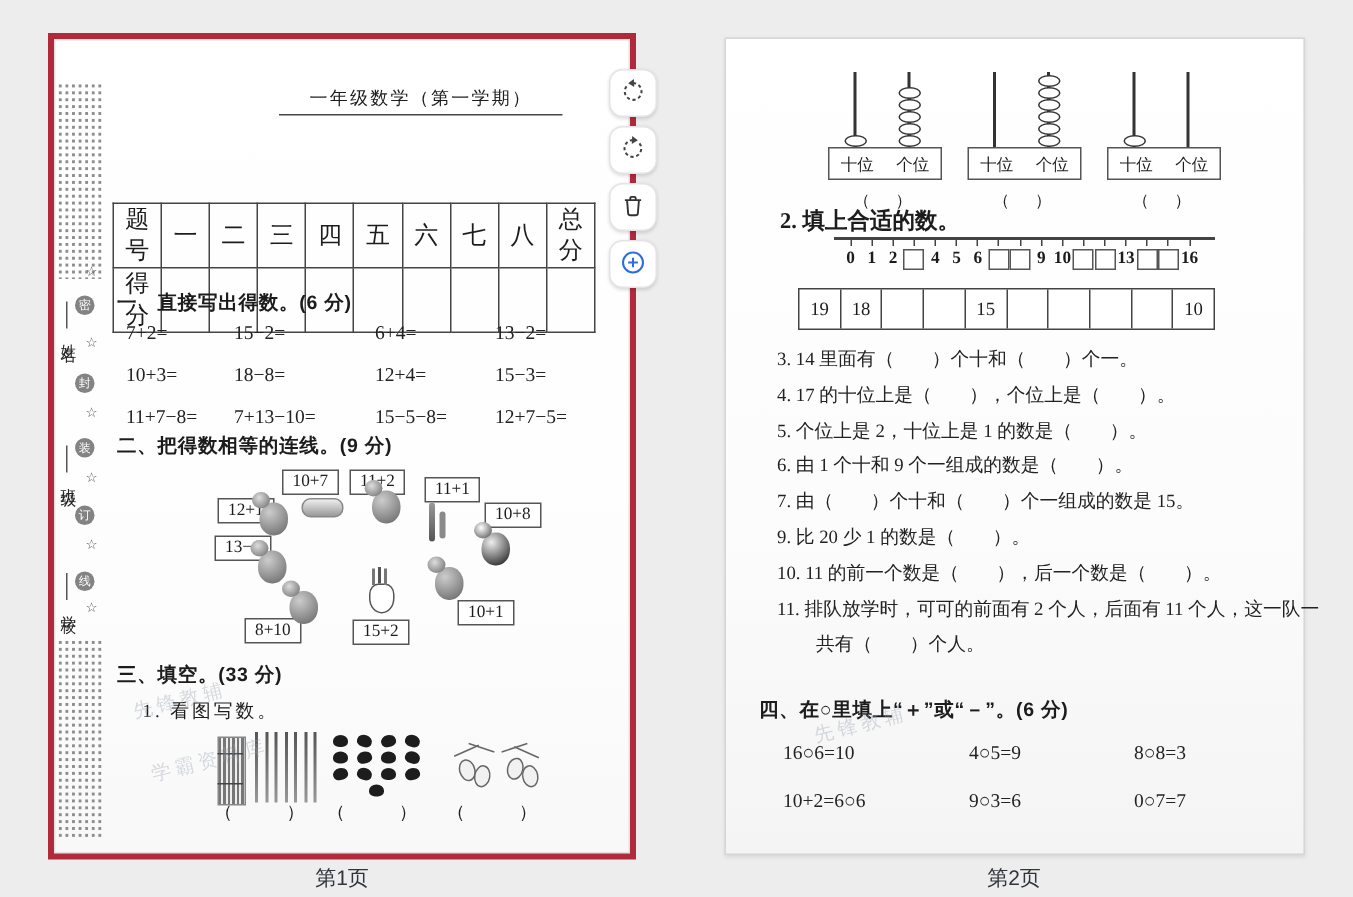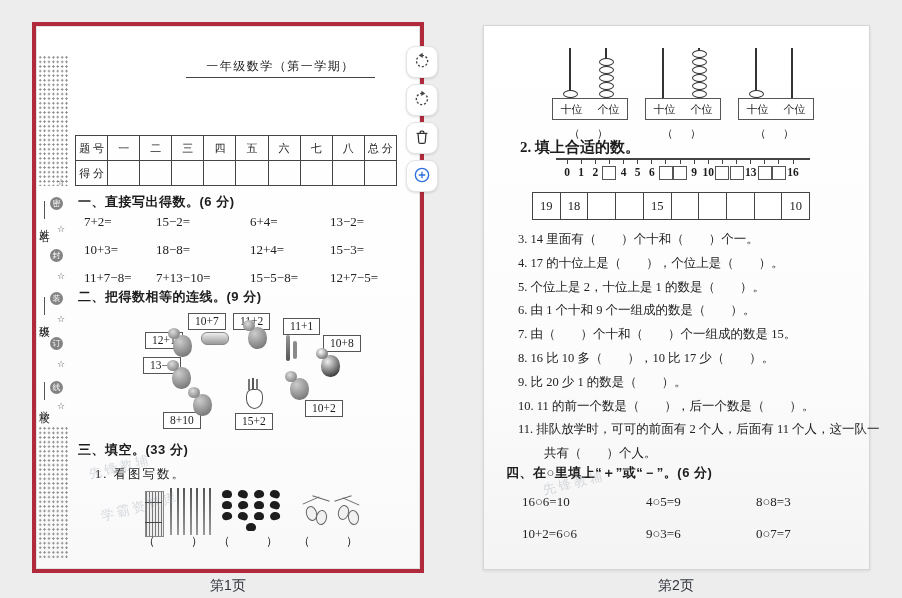--- a/index.html
+++ b/index.html
@@ -25,21 +25,21 @@
   
   .p1-header{position:absolute;left:105px;right:0;top:30px;text-align:center;}
   .course{display:inline-block;font-size:12px;letter-spacing:1.5px;border-bottom:1px solid #444;
     padding:0 20px 2px;}
   .paper-title{font-size:17px;font-weight:bold;letter-spacing:2px;margin-top:6px;
     font-family:"Liberation Sans",sans-serif;}
   .meta{font-size:11px;margin-top:8px;letter-spacing:.5px;}
   .meta span{margin:0 14px;}
   
   .score-table{position:absolute;left:39px;top:109px;width:322px;border-collapse:collapse;
-    table-layout:fixed;font-size:11px;}
+    table-layout:fixed;font-size:16px;}
   .score-table td{border:1px solid #444;height:24px;text-align:center;padding:0;}
   
   .sec-title{position:absolute;font-family:"Liberation Sans",sans-serif;font-weight:bold;
     font-size:13px;letter-spacing:.5px;}
   .s1-grid{position:absolute;left:48px;top:188px;display:grid;
     grid-template-columns:72px 94px 80px 79px;row-gap:12px;font-size:13px;}
   
   .connect{position:absolute;left:0;top:278px;width:384px;height:132px;}
   .ans-box{position:absolute;border:1px solid #555;background:#fff;font-size:11.5px;
     padding:1px 6px;line-height:13px;}
@@ -209,21 +209,21 @@
       <div class="sec-title" style="left:42px;top:262px">二、把得数相等的连线。(9 分)</div>
       <div class="connect">
           <div class="ans-box" style="left: 109px; top: 28px;">12+1</div>
           <div class="ans-box" style="left: 152px; top: 9px;">10+7</div>
           <div class="ans-box" style="left: 197px; top: 9px;">11+2</div>
           <div class="ans-box" style="left: 247px; top: 14px;">11+1</div>
           <div class="ans-box" style="left: 287px; top: 31px;">10+8</div>
           <div class="ans-box" style="left: 107px; top: 53px;">13−1</div>
           <div class="ans-box" style="left: 127px; top: 108px;">8+10</div>
           <div class="ans-box" style="left: 199px; top: 109px;">15+2</div>
-          <div class="ans-box" style="left: 269px; top: 96px;">10+2</div>
+          <div class="ans-box" style="left: 269px; top: 96px;">10+1</div>
           <div class="critter critter--dog" style="left: 146px; top: 40px;">
             <div class="c-body"></div>
             <div class="c-head"></div>
           </div>
           <div class="critter critter--bone" style="left: 178px; top: 33px;">
             <div class="c-body"></div>
           </div>
           <div class="critter critter--rooster" style="left: 221px; top: 32px;">
             <div class="c-body"></div>
             <div class="c-head"></div>
@@ -485,21 +485,20 @@
           <div class="cellv"></div>
           <div class="cellv">10</div>
         </div>
 
       <div class="questions">
         <div class="q-line">3. 14 里面有（　　）个十和（　　）个一。</div>
         <div class="q-line">4. 17 的十位上是（　　），个位上是（　　）。</div>
         <div class="q-line">5. 个位上是 2，十位上是 1 的数是（　　）。</div>
         <div class="q-line">6. 由 1 个十和 9 个一组成的数是（　　）。</div>
         <div class="q-line">7. 由（　　）个十和（　　）个一组成的数是 15。</div>
-        <div class="q-line">8. 16 比 10 多（　　），10 比 17 少（　　）。</div>
         <div class="q-line">9. 比 20 少 1 的数是（　　）。</div>
         <div class="q-line">10. 11 的前一个数是（　　），后一个数是（　　）。</div>
         <div class="q-line">11. 排队放学时，可可的前面有 2 个人，后面有 11 个人，这一队一</div>
         <div class="q-line indent">共有（　　）个人。</div>
       </div>
 
       <div class="sec-title" style="left:22px;top:438px">四、在○里填上“＋”或“－”。(6 分)</div>
       <div class="s4-rows">
         <span>16○6=10</span>
         <span>4○5=9</span>

